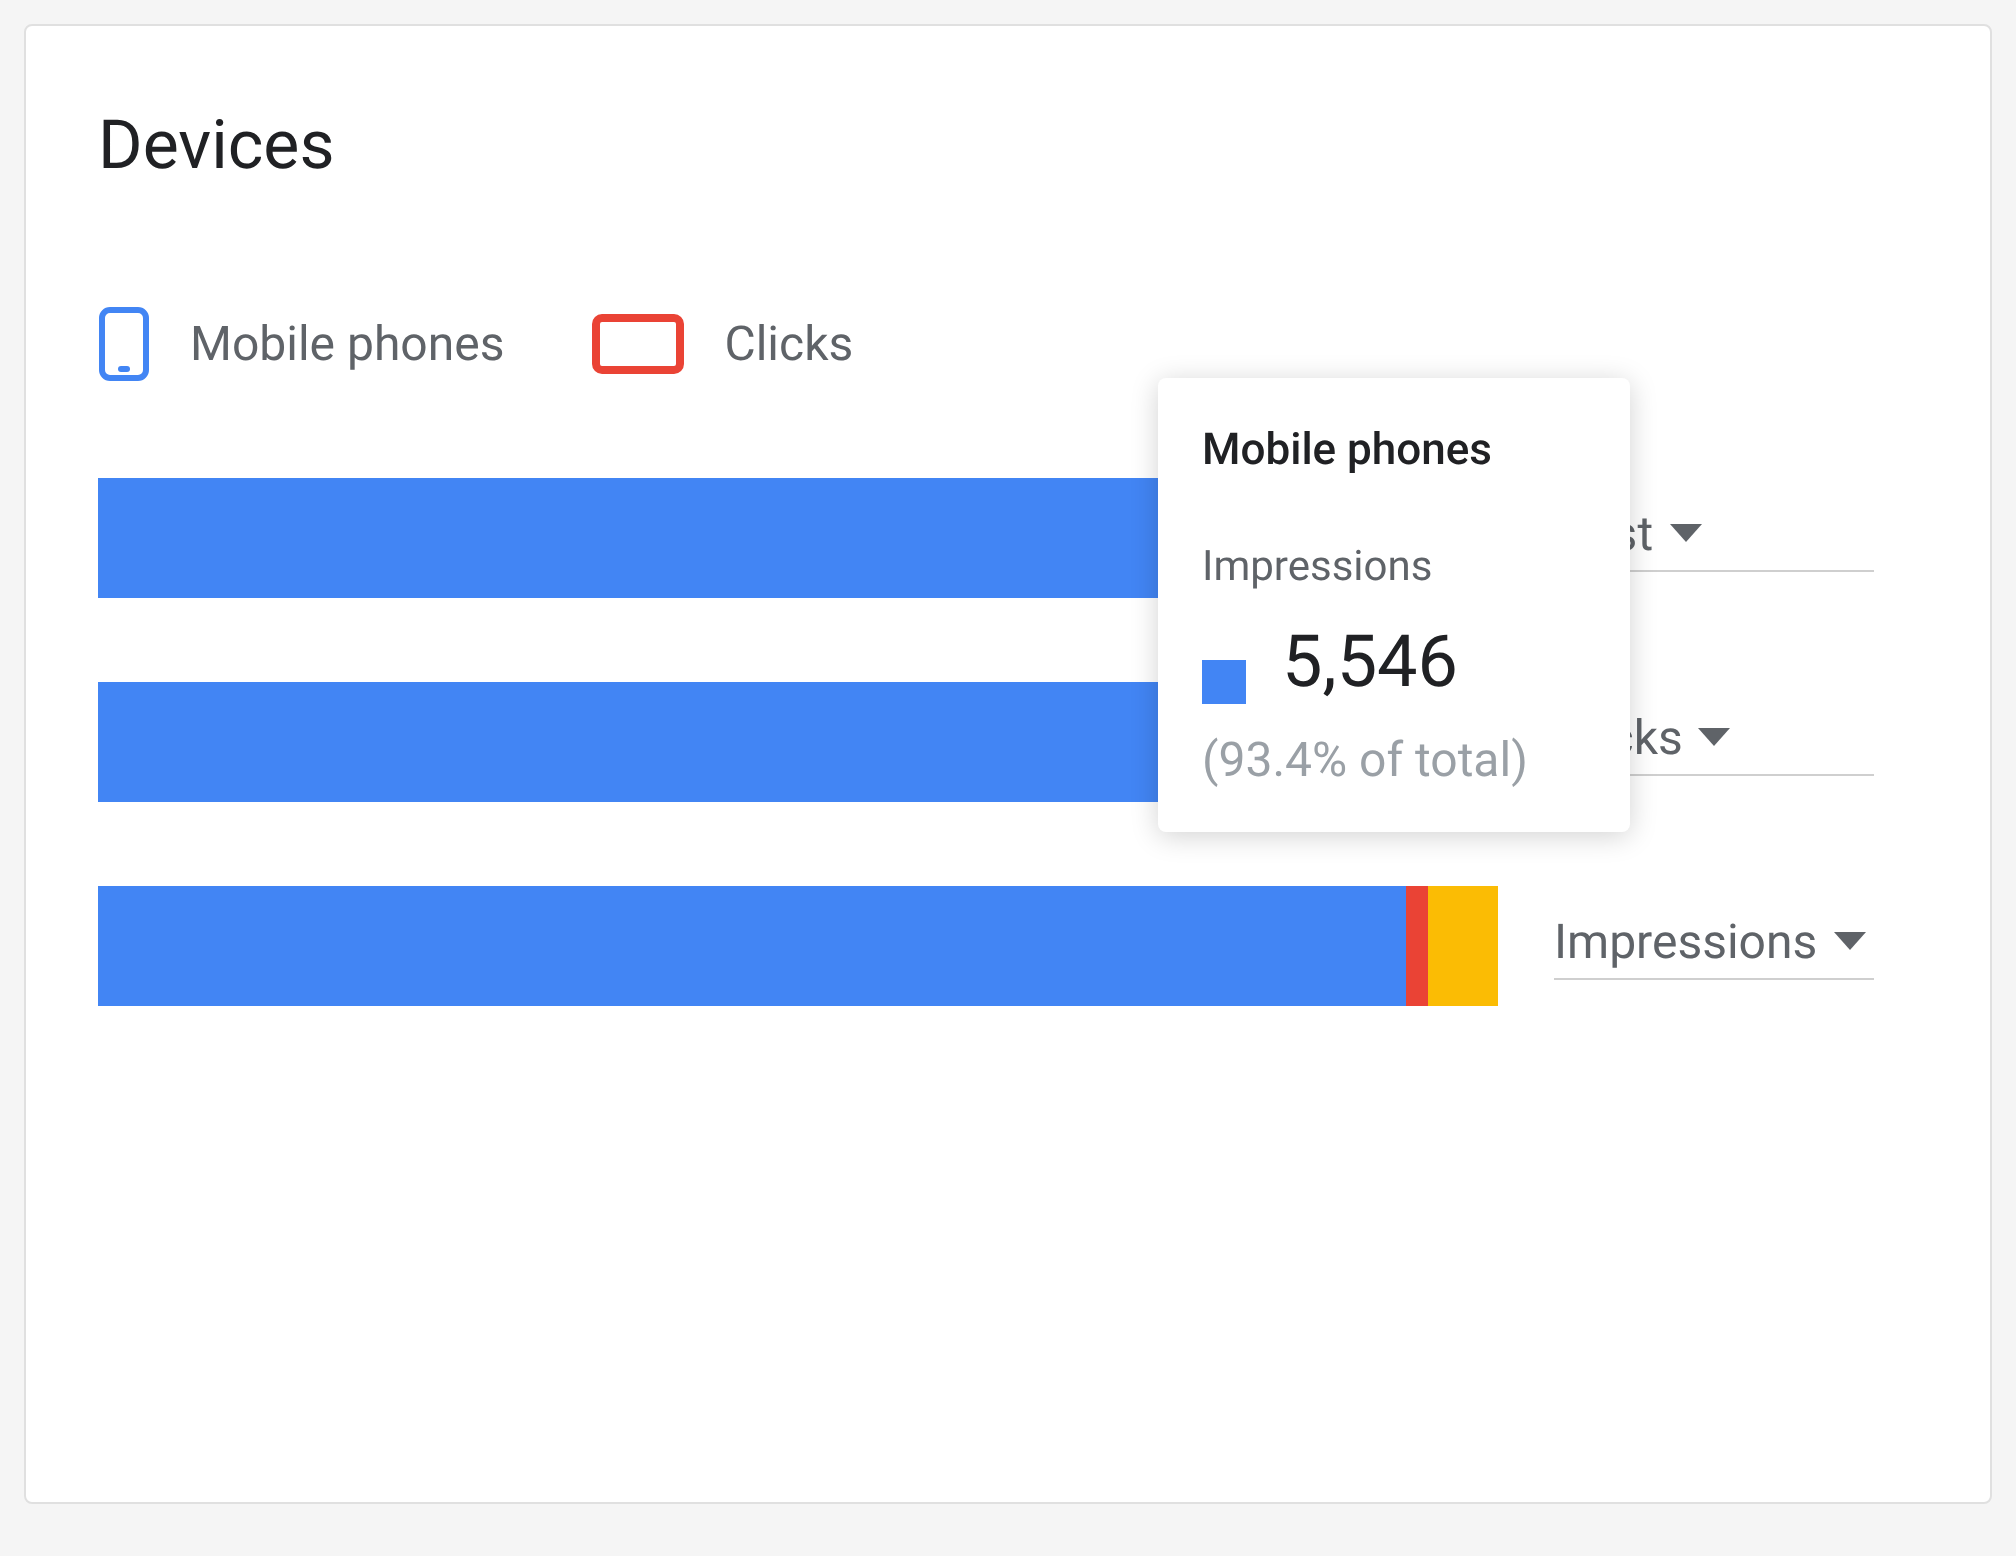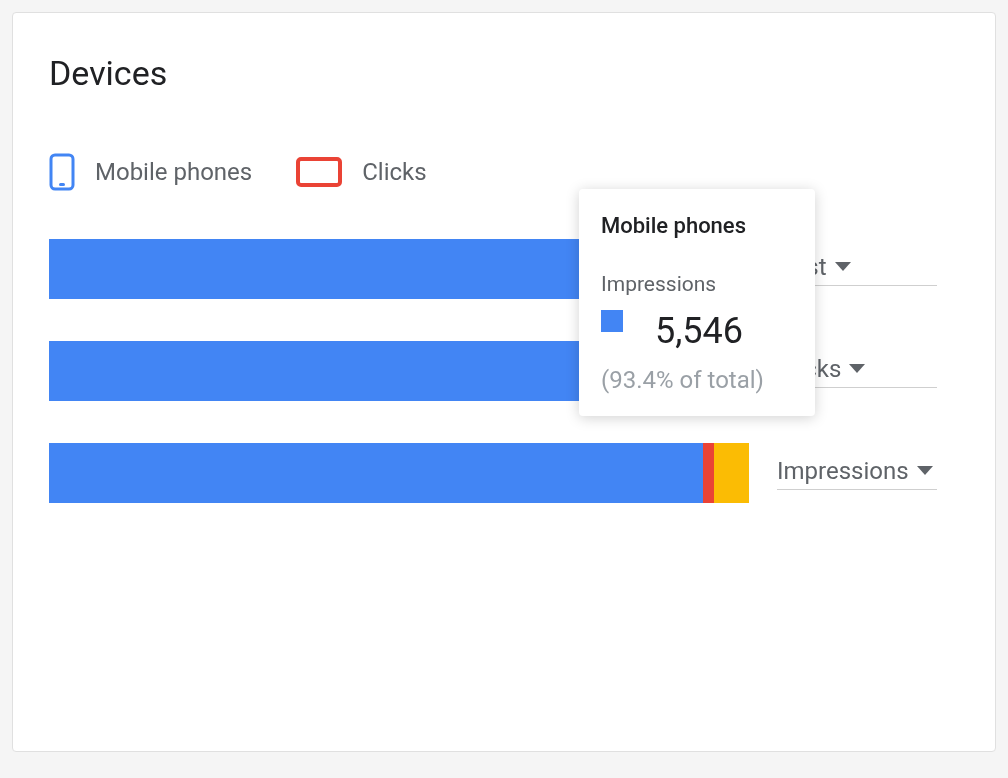--- a/index.html
+++ b/index.html
@@ -89,22 +89,22 @@
     color: #202124;
     margin-bottom: 34px;
   }
   .tooltip-sub {
     font-size: 21px;
     color: #5f6368;
     margin-bottom: 14px;
   }
   .tooltip-value-row {
     display: flex;
-    align-items: flex-start;
-    gap: 32px;
+    align-items: flex-end;
+    gap: 18px;
     margin-bottom: 14px;
   }
   .tooltip-swatch {
     width: 22px; height: 22px;
     background: #4285f4;
   }
   .tooltip-value {
     font-size: 36px;
     font-weight: 400;
     color: #202124;

